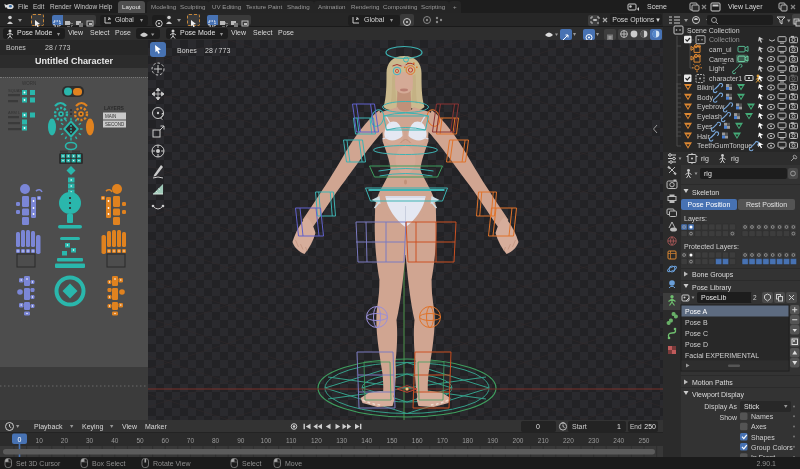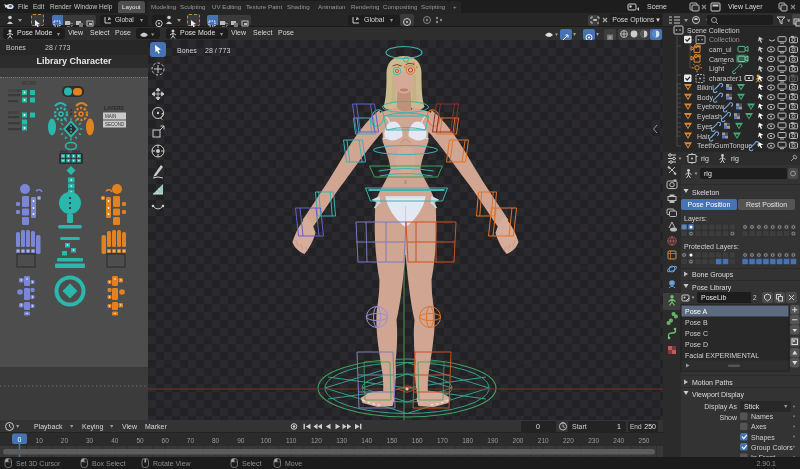--- a/index.html
+++ b/index.html
@@ -247,21 +247,21 @@
         <path d="M5 1.6 L5 8.4 M1.6 5 L8.4 5" stroke="#bbb"></path>
       <circle cx="15" cy="5" r="3.4" fill="#ccc"></circle>
       <circle cx="25" cy="5" r="3.4" fill="#ccc"></circle>
         <path d="M25 1.6 A3.4 3.4 0 0 0 25 8.4 Z" fill="#555"></path>
       <circle cx="37" cy="5" r="3.4" fill="#cfe2f5"></circle>
         <path d="M37 1.6 A3.4 3.4 0 0 0 37 8.4 Z" fill="#5588cc"></path>
     </svg>
   </div>
   <div id="picker" class="abs">
     <div class="statszone"></div>
-    <div class="title">Library Character</div>
+    <div class="title">Untitled Character</div>
     <div class="canvas"></div>
       <svg class="abs" style="left:0;top:0" width="148" height="380" viewBox="0 0 148 380">
         <text x="6" y="10" font-size="7" fill="#c8c8c8">Bones</text>
         <text x="45" y="10" font-size="7" fill="#c8c8c8">28 / 773</text>
         <path d="M0 346 h148" stroke="#6a6a6a" stroke-dasharray="1.5 2.5"></path>
         <rect x="62" y="46" width="22" height="11" rx="5" fill="#2e2e2e"></rect>
         <circle cx="68" cy="51.5" r="4" fill="#2ab7ac"></circle>
         <rect x="73" y="48" width="9" height="7.5" rx="3.5" fill="#e0821f"></rect>
         <path d="M55 66 q5.5 -6 11 0" stroke="#2ab7ac" stroke-width="2.2" fill="none"></path>
         <path d="M76 66 q5.5 -6 11 0" stroke="#e0821f" stroke-width="2.2" fill="none"></path>

